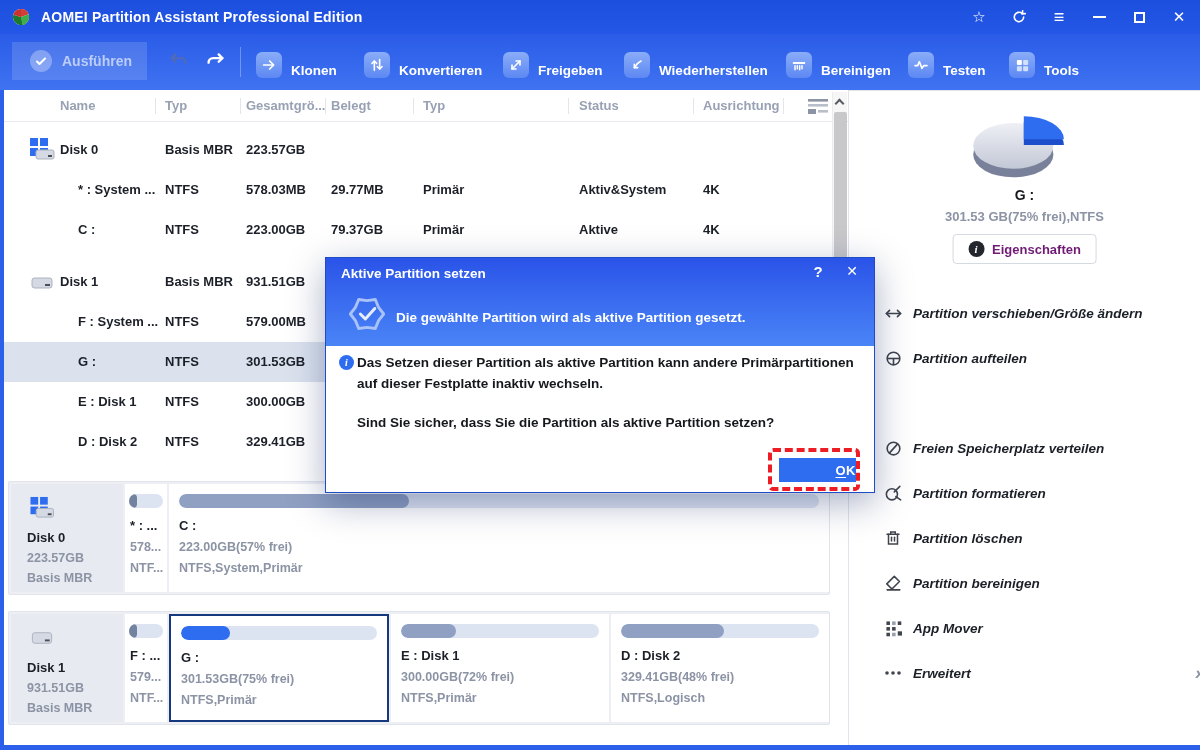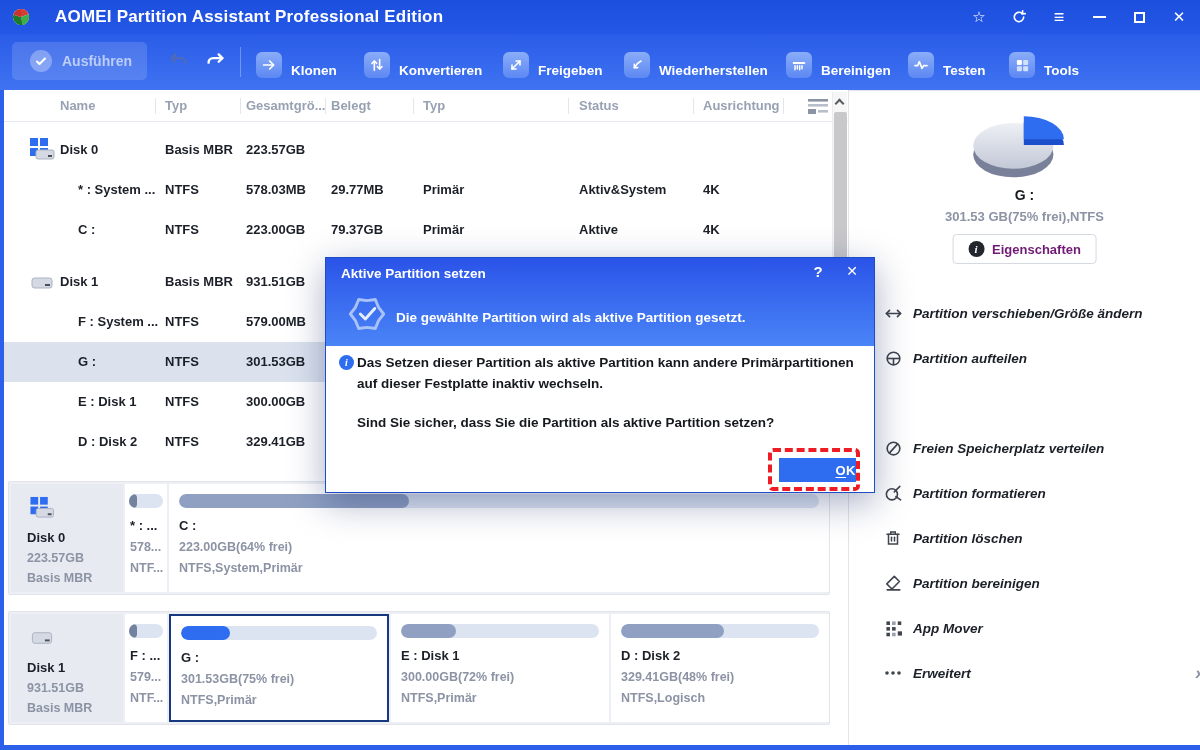--- a/index.html
+++ b/index.html
@@ -2,29 +2,29 @@
 <html><head>
 <meta charset="utf-8">
 <style>
   * { box-sizing: border-box; margin: 0; padding: 0; }
   html,body { width:1200px; height:750px; overflow:hidden; font-family:"Liberation Sans",sans-serif; background:#fff; position:relative; }
   .abs { position:absolute; }
 
   
   .titlebar { left:0; top:0; width:1200px; height:34px; background:linear-gradient(180deg,#1d4fdf,#2557e6); display:flex; align-items:center; z-index:5; }
   .app-logo { width:18px; height:18px; margin-left:12px; }
-  .app-title { color:#fff; font-size:17px; font-weight:700; margin-left:25px; letter-spacing:.2px; }
+  .app-title { color:#fff; font-size:14px; font-weight:700; margin-left:11px; letter-spacing:.2px; }
   .tb-icons { position:absolute; right:8px; top:0; height:34px; display:flex; align-items:center; gap:14px; }
   .tb-ic { width:26px; height:26px; display:flex; align-items:center; justify-content:center; color:#fff; font-size:15px; cursor:default; }
   .min-glyph { width:13px; height:2px; background:#fff; }
   .max-glyph { width:11px; height:11px; border:2px solid #fff; }
 
   
   .toolbar { left:0; top:34px; width:1200px; height:56px; background:linear-gradient(180deg,#2a5ce8,#3f73f1); z-index:5; }
-  .exec-btn { position:absolute; left:12px; top:8px; width:135px; height:38px; background:rgba(255,255,255,.14); border-radius:5px; display:flex; align-items:center; }
+  .exec-btn { position:absolute; left:12px; top:8px; width:135px; height:38px; background:rgba(255,255,255,.14); border-radius:0; display:flex; align-items:center; }
   .exec-check { width:22px; height:22px; border-radius:50%; background:rgba(255,255,255,.30); margin-left:18px; display:flex; align-items:center; justify-content:center; }
   .exec-label { color:#bccdf8; font-size:14px; font-weight:700; margin-left:10px; }
   .undo-redo { position:absolute; left:168px; top:14px; display:flex; gap:14px; }
   .toolbar-divider { position:absolute; left:240px; top:13px; width:1px; height:30px; background:rgba(255,255,255,.30); }
   .tool-btn { position:absolute; top:12px; height:32px; display:flex; align-items:flex-end; gap:9px; cursor:pointer; }
   .tool-ic { width:26px; height:26px; border-radius:6px; background:linear-gradient(180deg,#8aadf8,#5d88f3); display:flex; align-items:center; justify-content:center; }
   .tool-label { color:#fff; font-size:13.5px; font-weight:700; }
 
   
   .win-left { left:0; top:90px; width:4px; height:656px; background:#2c60ea; z-index:20; }
@@ -330,21 +330,21 @@
       <div class="psub">578...</div>
       <div class="psub">NTF...</div>
     </div>
   </div>
   <div class="pcell" style="left:160px; width:660px;">
     <div class="bar">
         <div class="bar-fill" style="width: 36%;"></div>
       </div>
     <div class="ptexts">
       <div class="pname">C :</div>
-      <div class="psub">223.00GB(64% frei)</div>
+      <div class="psub">223.00GB(57% frei)</div>
       <div class="psub">NTFS,System,Primär</div>
     </div>
   </div>
 </div>
 
 <div class="panel" style="top:611px">
   <div class="pinfo">
     <svg width="30" height="24" viewBox="0 0 26 25">
       <rect x="3" y="7" width="20" height="11" rx="2.5" fill="#d4d9e3" stroke="#aab2c0"></rect>
         <rect x="16" y="14" width="5" height="2" fill="#4a4f58"></rect>

